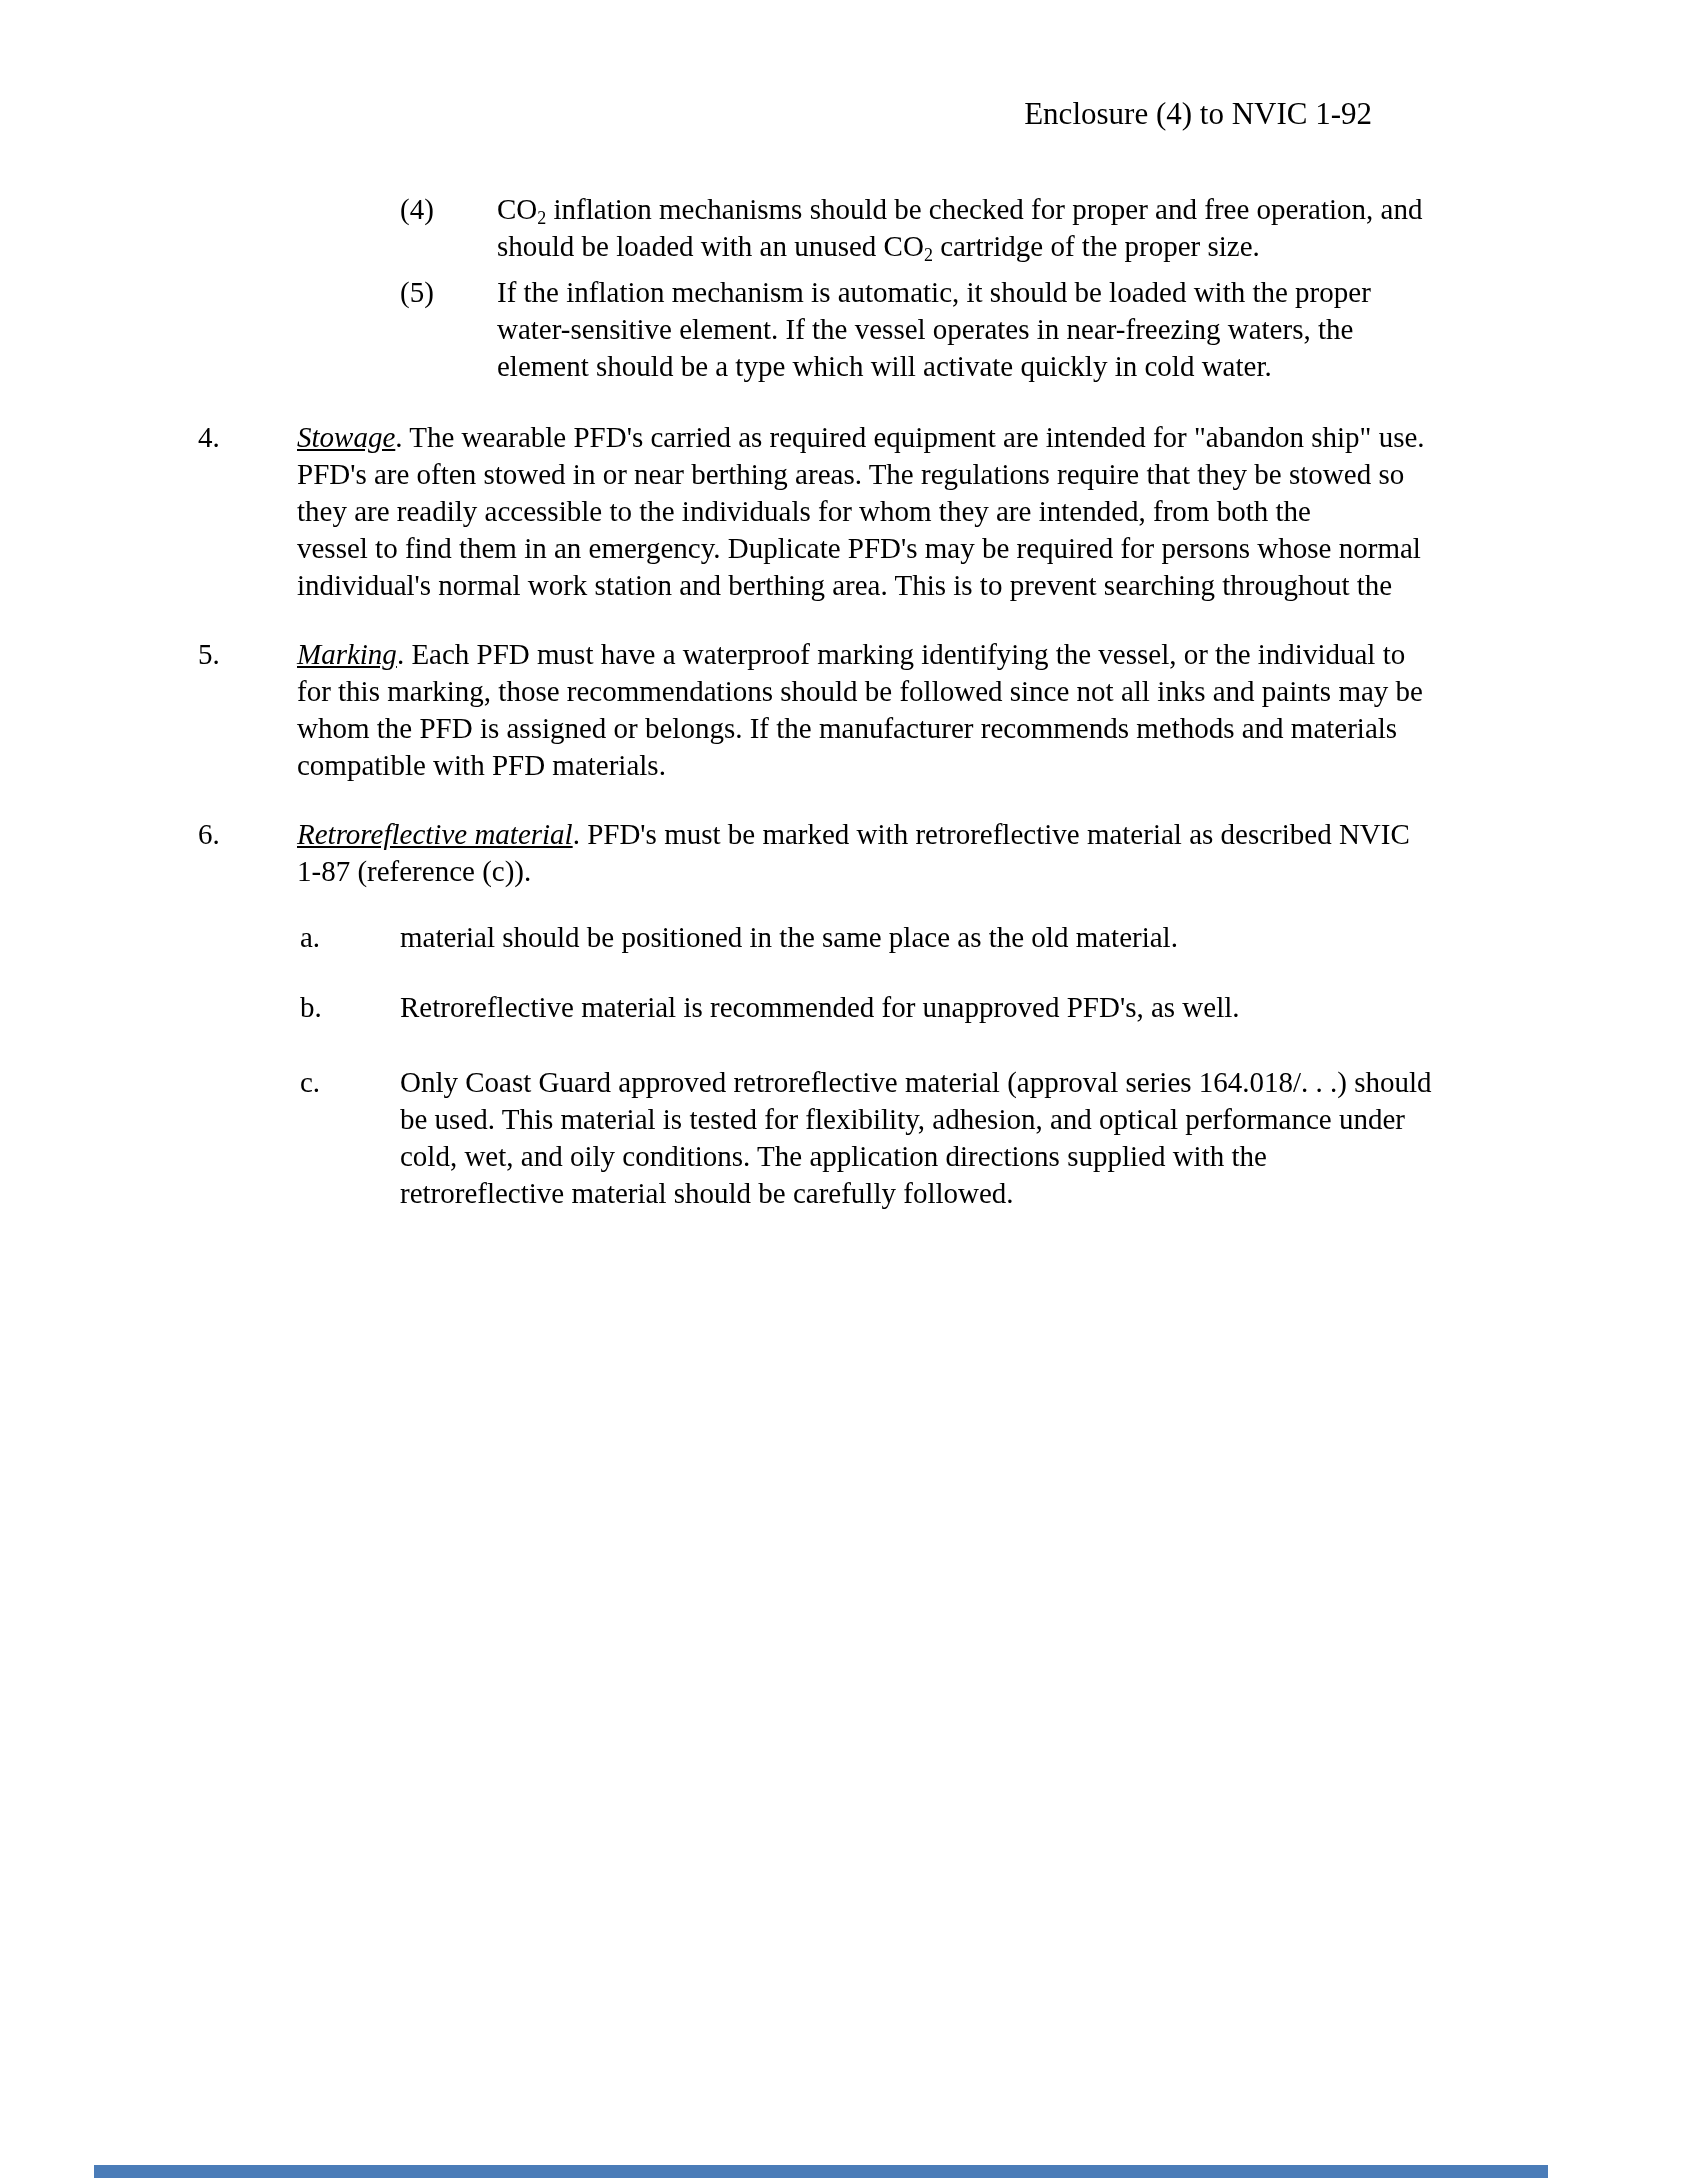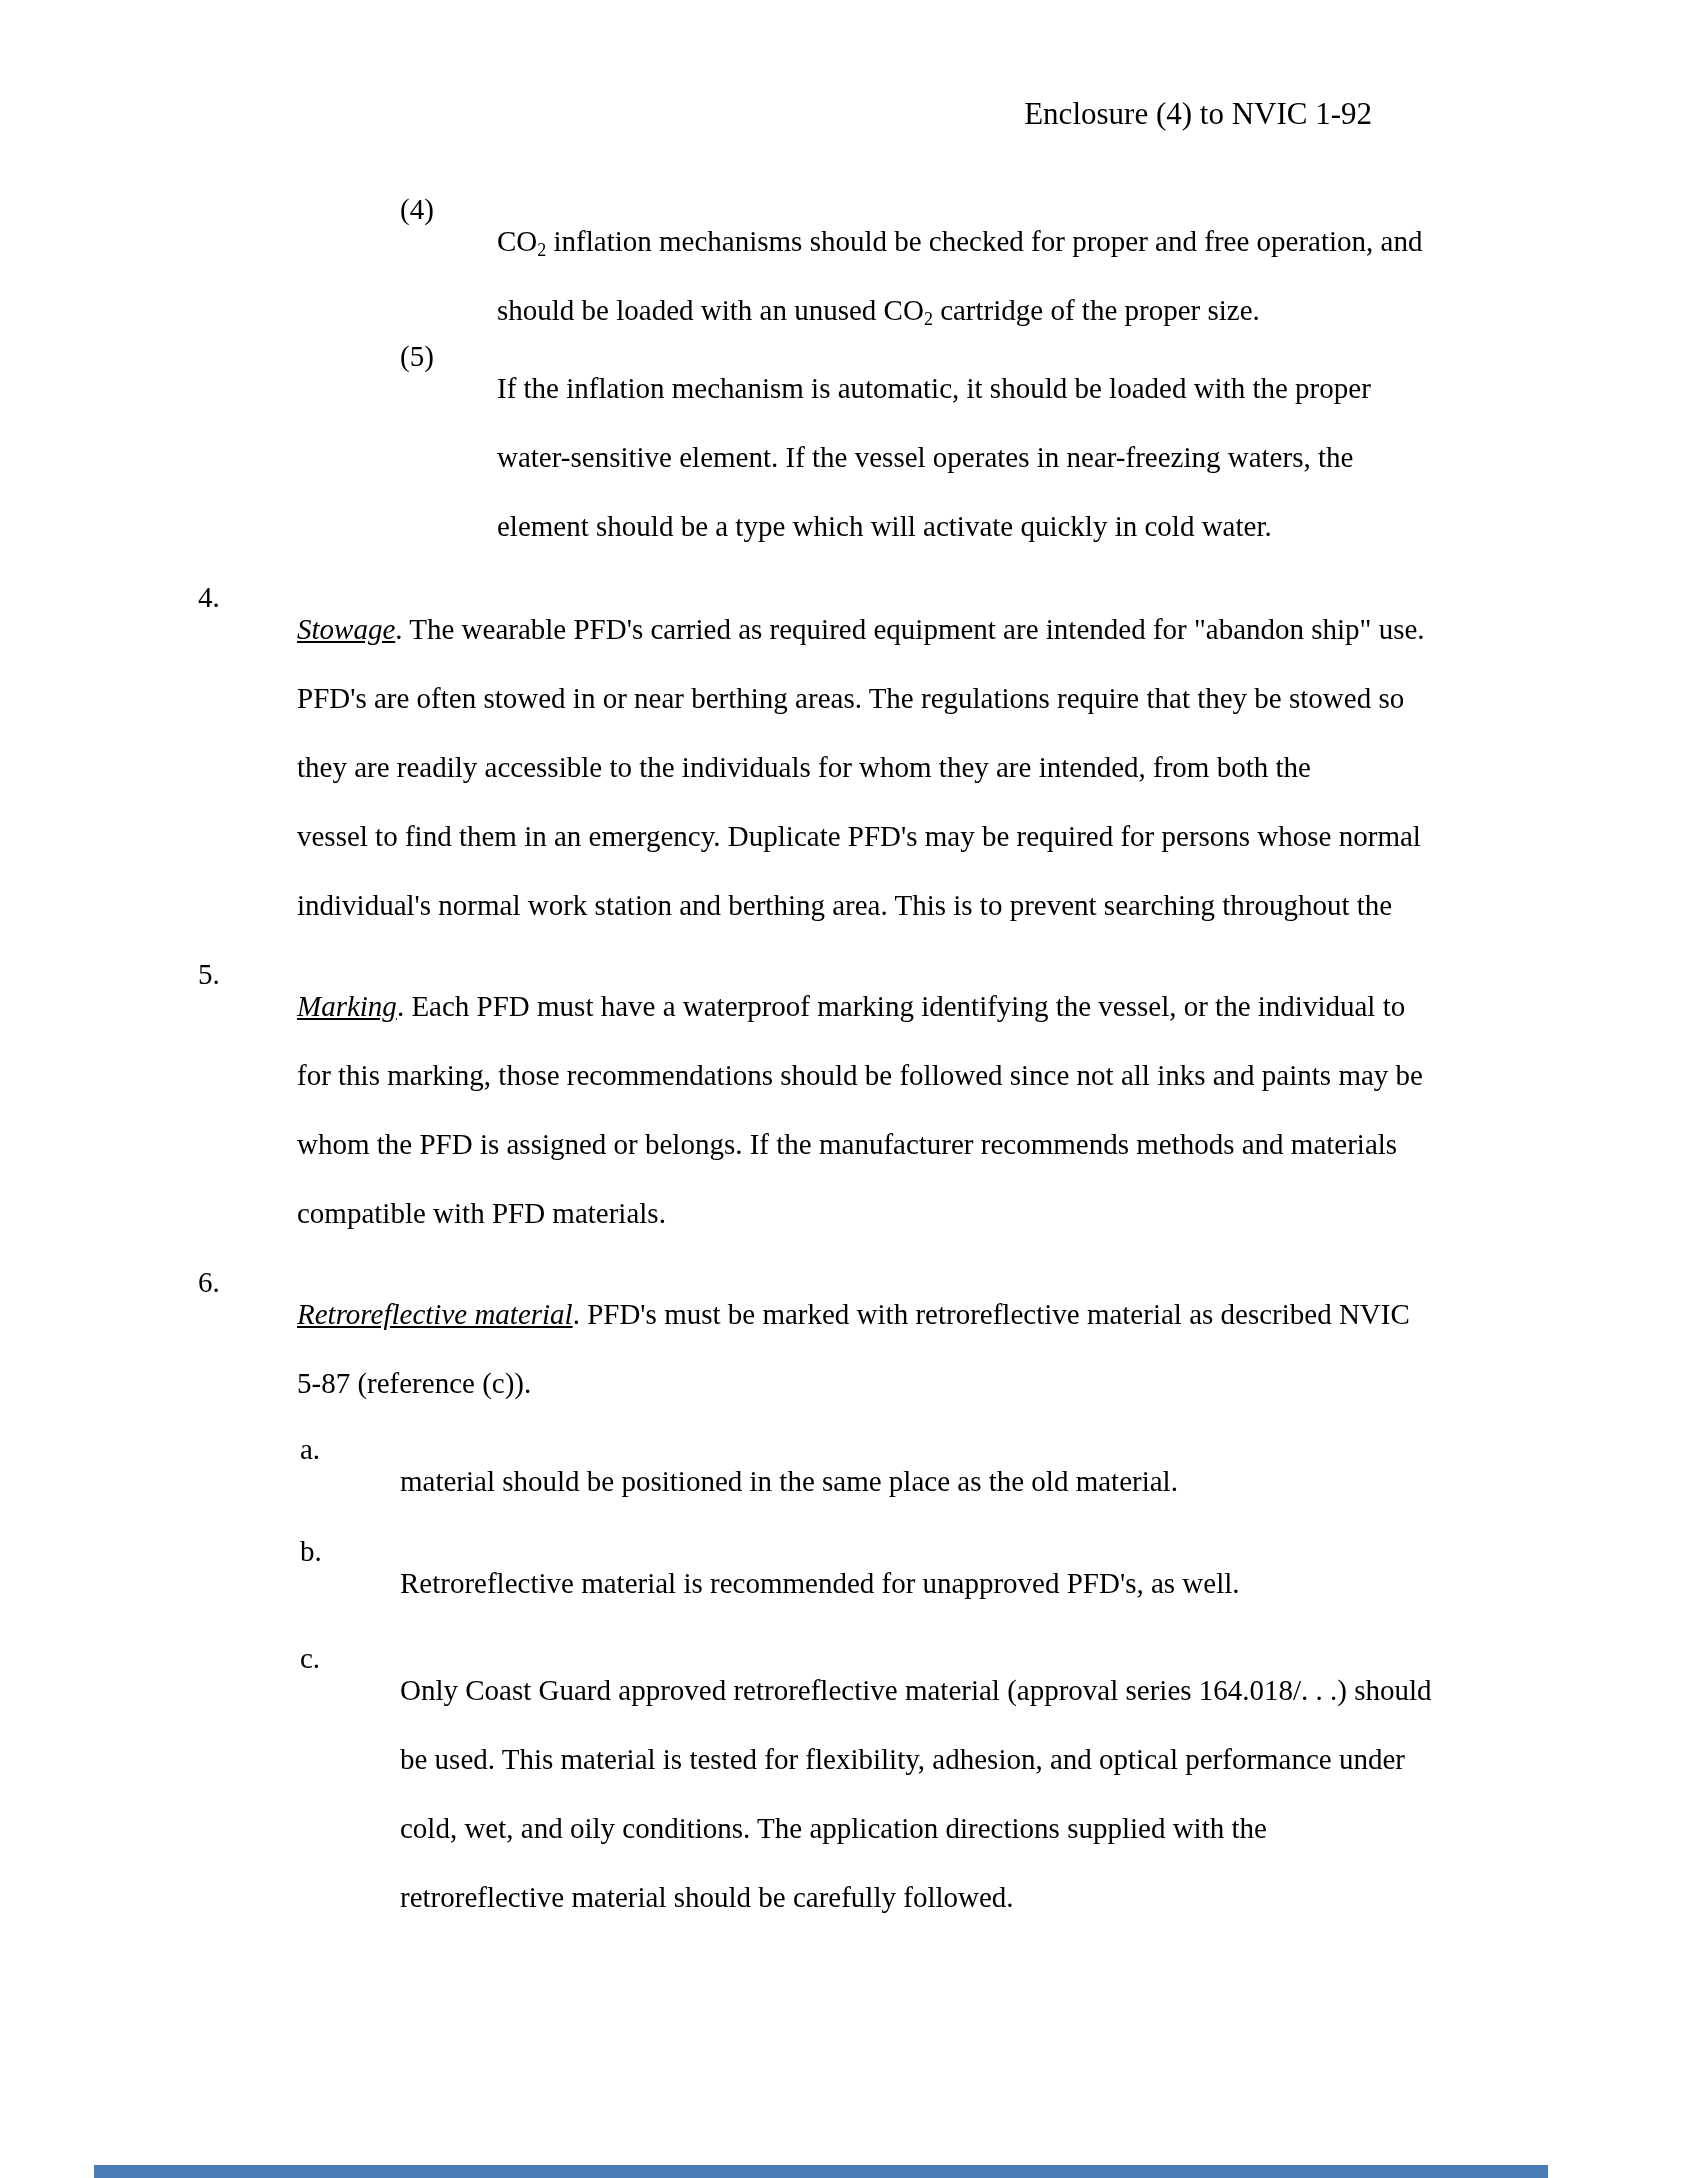--- a/index.html
+++ b/index.html
@@ -36,21 +36,20 @@
   }
   .block .label {
     flex: none;
     white-space: nowrap;
   }
   .block .text {
     flex: none;
   }
   .line {
     white-space: nowrap;
-    margin-top: 32px;
   }
   
   .indent-num    { padding-left: 198px; }
   .indent-num    .label { width: 99px; }
   .indent-letter { padding-left: 300px; }
   .indent-letter .label { width: 100px; }
   .indent-paren  { padding-left: 400px; }
   .indent-paren  .label { width: 97px; }
   
   .mt-cont  { margin-top: 9px; }
@@ -118,21 +117,21 @@
           <div class="line"><span>for this marking, those recommendations should be followed since not all inks and paints may be</span></div>
           <div class="line"><span>whom the PFD is assigned or belongs. If the manufacturer recommends methods and materials</span></div>
           <div class="line"><span>compatible with PFD materials.</span></div>
         </div>
     </div>
 
     <div class="block indent-num mt-sec6">
       <div class="label">6.</div>
       <div class="text">
           <div class="line"><span class="u">Retroreflective material</span><span>. PFD's must be marked with retroreflective material as described NVIC</span></div>
-          <div class="line"><span>5-87 (reference (c)).</span></div>
+          <div class="line"><span>1-87 (reference (c)).</span></div>
         </div>
     </div>
 
     <div class="block indent-letter mt-a">
       <div class="label">a.</div>
       <div class="text">
           <div class="line"><span>material should be positioned in the same place as the old material.</span></div>
         </div>
     </div>
 

